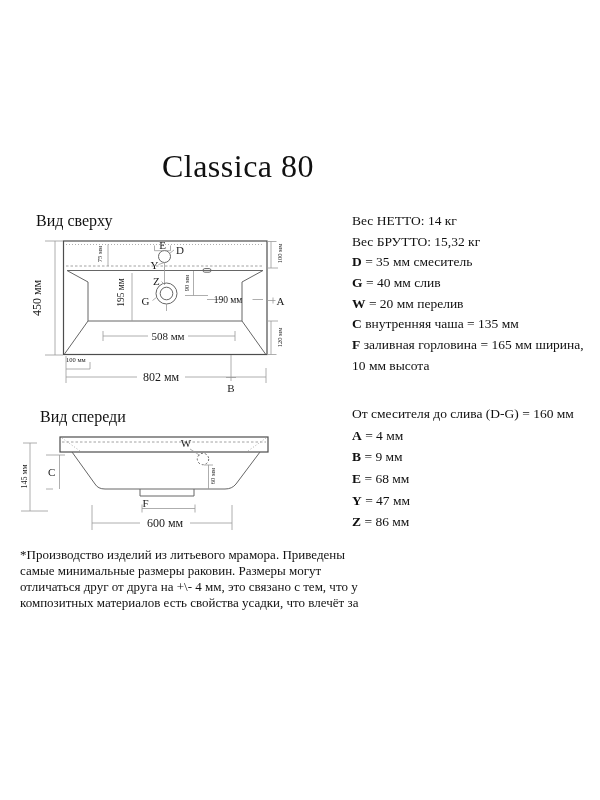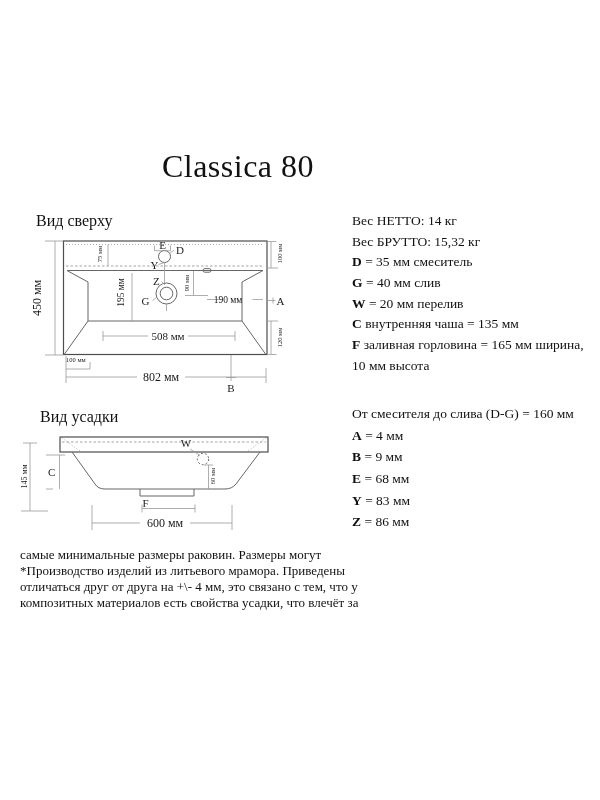--- a/index.html
+++ b/index.html
@@ -88,21 +88,21 @@
     <text class="t11" x="142.5" y="14" text-anchor="middle">E</text>
     <text class="t11" x="156" y="18.5">D</text>
     <text class="t11" x="130.5" y="33.5">Y</text>
     <text class="t11" x="133" y="50">Z</text>
     <text class="t11" x="121.5" y="69.5">G</text>
     <text class="t11" x="256.5" y="69.5">A</text>
     <text class="t11" x="211" y="157" text-anchor="middle">B</text>
   </g>
 </svg>
 
-<div class="abs view-title" id="front-view-title">Вид усадки</div>
+<div class="abs view-title" id="front-view-title">Вид спереди</div>
 
 <svg id="front-view-drawing" style="left:20px;top:430px;" width="280" height="106" viewBox="0 0 280 106">
   <g>
     <rect class="outline" x="40" y="7" width="208" height="15"></rect>
     <path class="dash" d="M42,12 H246"></path>
     <path class="dot" d="M42,8 L60,21 M246,8 L228,21"></path>
     <path class="inner" d="M52,22 L75,54 Q78,59 85,59 L205,59 Q212,59 216,54 L240,22"></path>
     <path class="inner" d="M120,59 V66 H174 V59"></path>
   </g>
   <circle class="inner" style="stroke-dasharray:2,2" cx="183" cy="29" r="5.7"></circle>
@@ -135,22 +135,22 @@
   <div class="spec-line"><b>C</b><span> внутренняя чаша = 135 мм</span></div>
   <div class="spec-line"><b>F</b><span> заливная горловина = 165 мм ширина,</span></div>
   <div class="spec-line"><b></b><span>10 мм высота</span></div>
 </div>
 
 <div class="abs spec-col" id="spec-group-2">
   <div class="spec-line"><b></b><span>От смесителя до слива (D-G) = 160 мм</span></div>
   <div class="spec-line"><b>A</b><span> = 4 мм</span></div>
   <div class="spec-line"><b>B</b><span> = 9 мм</span></div>
   <div class="spec-line"><b>E</b><span> = 68 мм</span></div>
-  <div class="spec-line"><b>Y</b><span> = 83 мм</span></div>
+  <div class="spec-line"><b>Y</b><span> = 47 мм</span></div>
   <div class="spec-line"><b>Z</b><span> = 86 мм</span></div>
 </div>
 
 <div class="abs" id="footnote">
+  <div>*Производство изделий из литьевого мрамора. Приведены</div>
   <div>самые минимальные размеры раковин. Размеры могут</div>
-  <div>*Производство изделий из литьевого мрамора. Приведены</div>
   <div>отличаться друг от друга на +\- 4 мм, это связано с тем, что у</div>
   <div>композитных материалов есть свойства усадки, что влечёт за</div>
 </div>
 
 </body></html>

